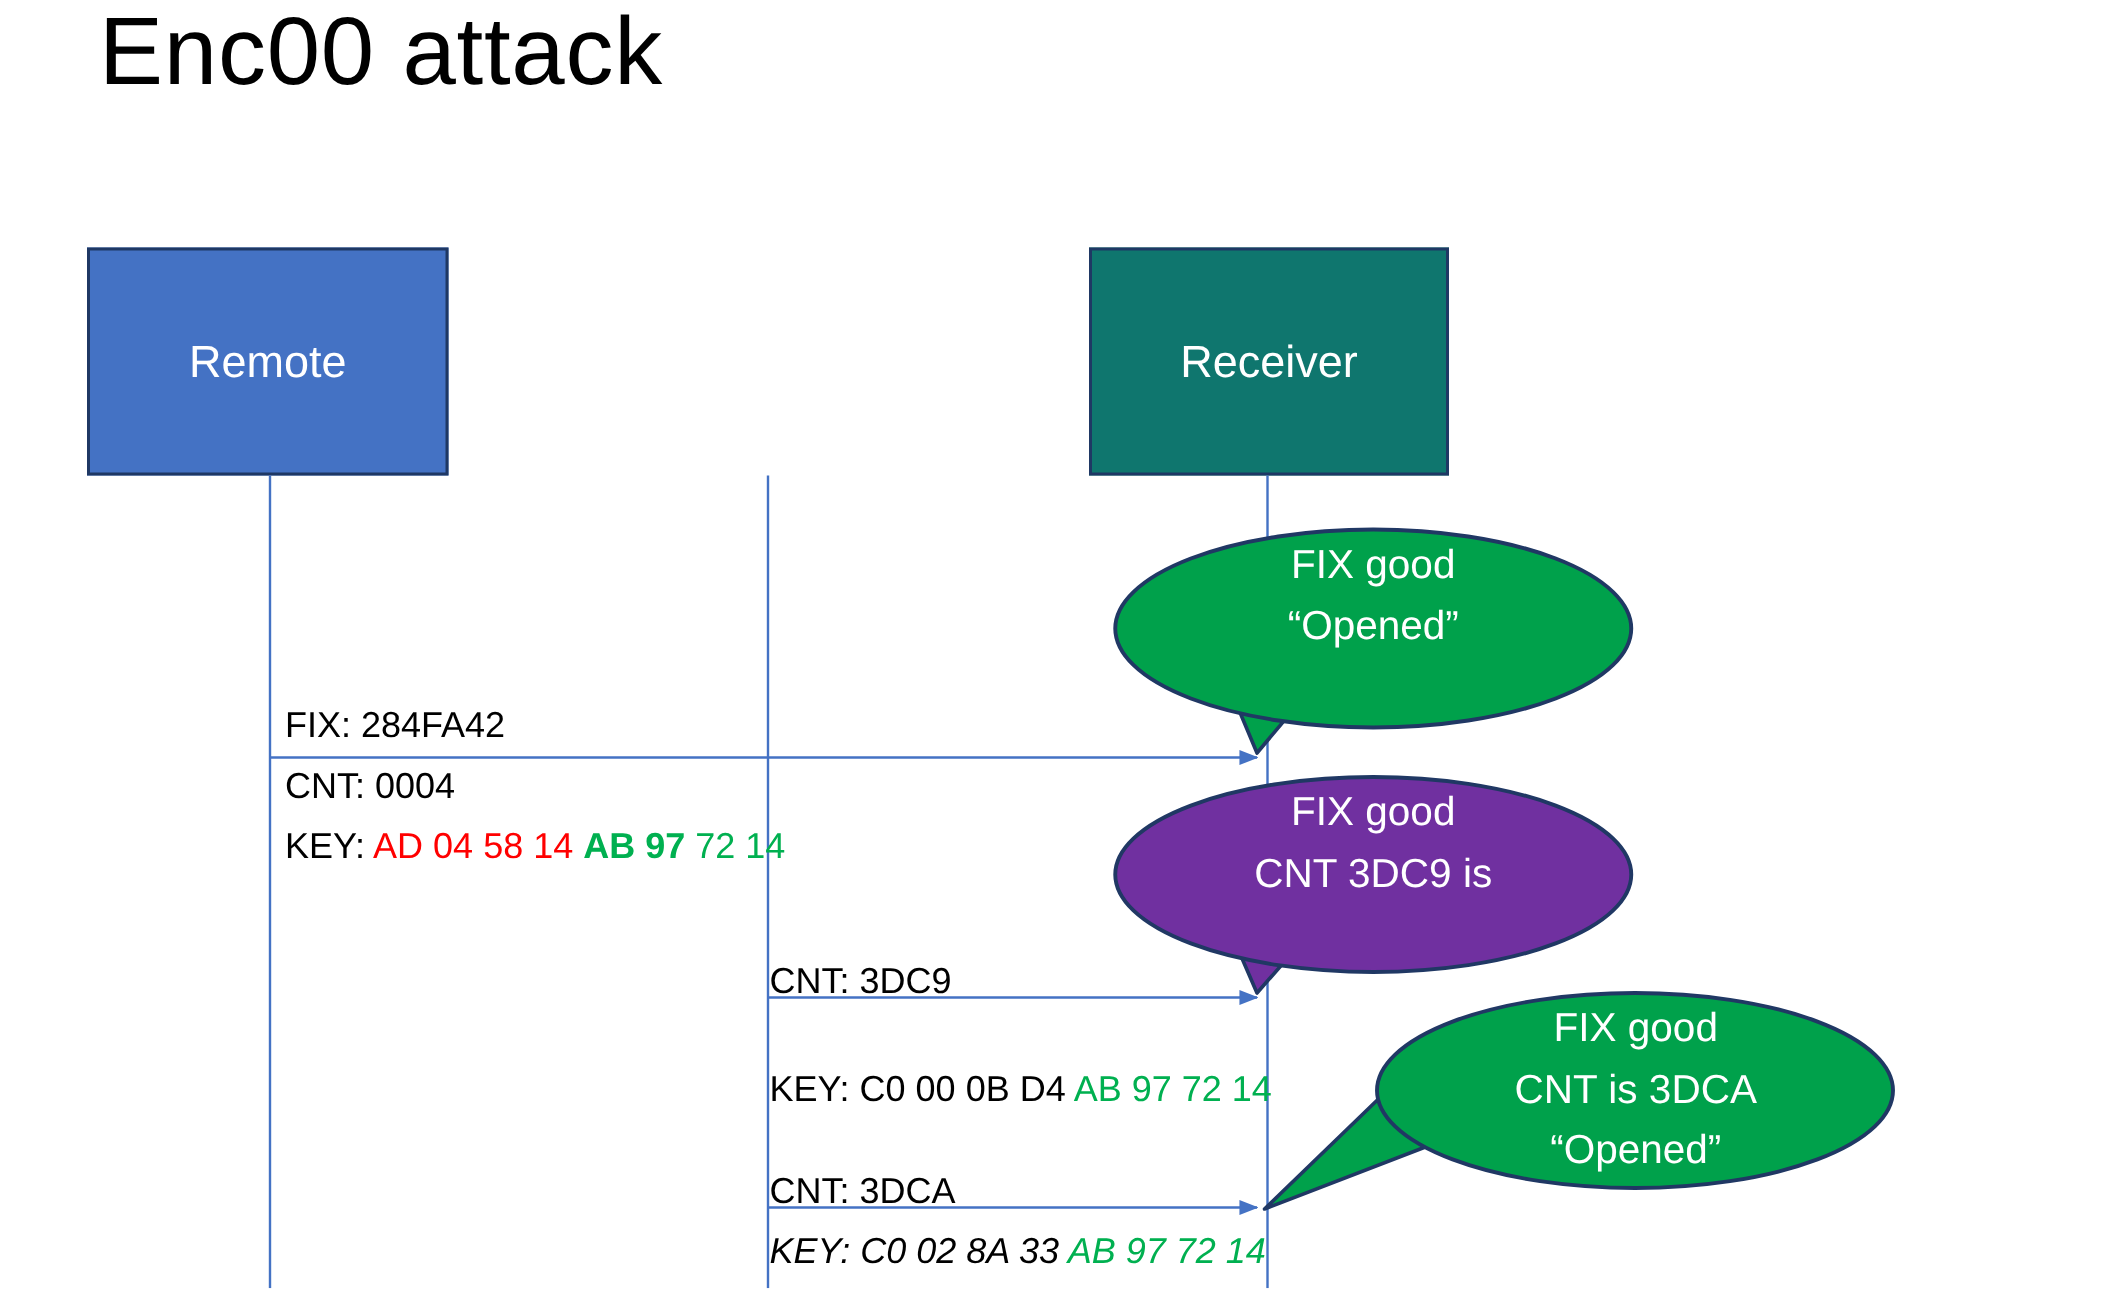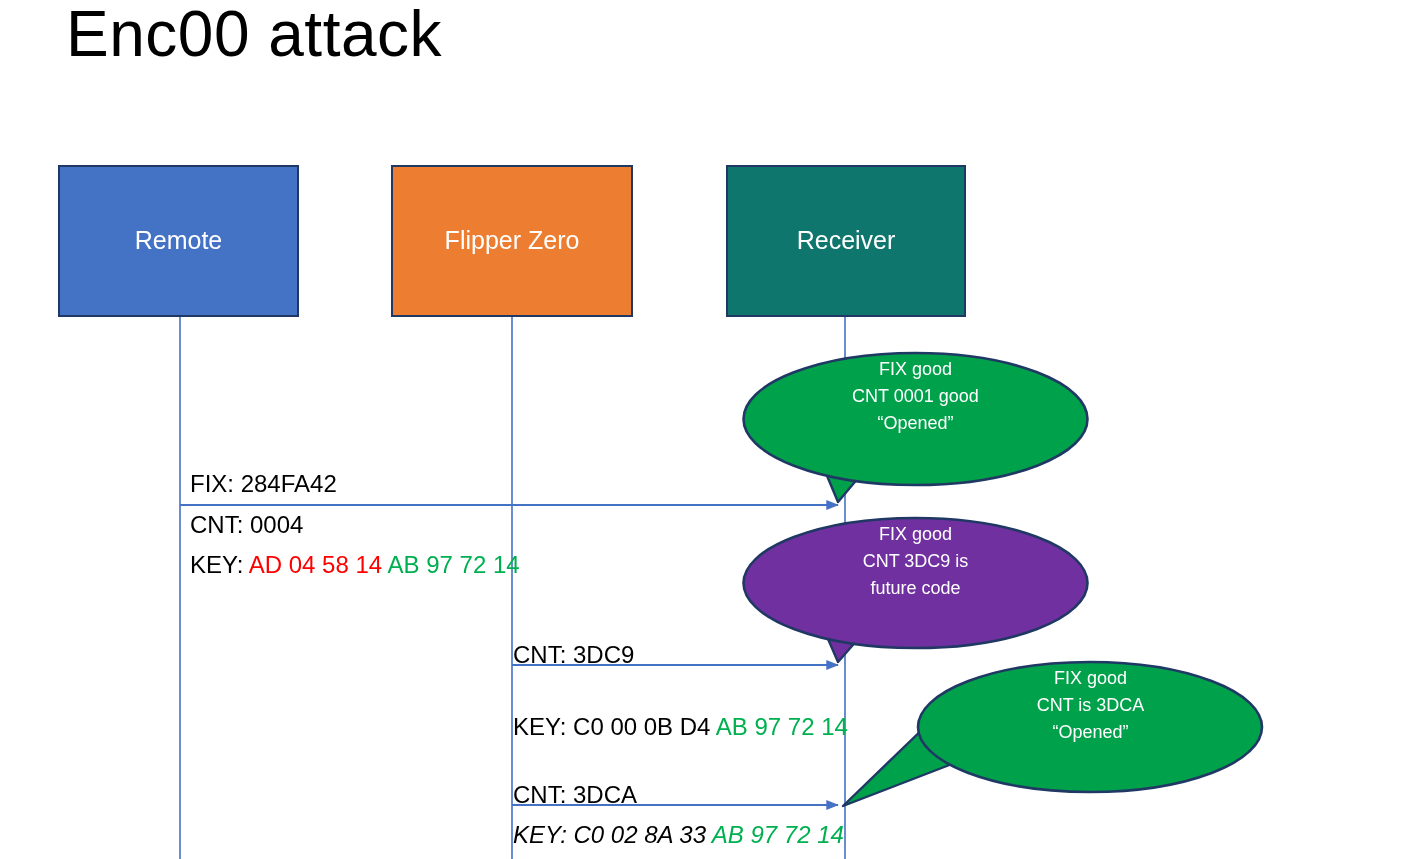--- a/index.html
+++ b/index.html
@@ -38,21 +38,21 @@
     top: 165px;
     height: 152px;
     border: 2px solid #1F3864;
     box-sizing: border-box;
     display: flex;
     align-items: center;
     justify-content: center;
   }
   .actor-label {
     color: #ffffff;
-    font-size: 25px;
+    font-size: 30px;
     font-weight: 400;
     line-height: 1.1;
     text-align: center;
     white-space: nowrap;
   }
   #actor-remote   { left: 58px;  width: 241px; background: #4472C4; }
   #actor-flipper  { left: 391px; width: 242px; background: #ED7D31; }
   #actor-receiver { left: 726px; width: 240px; background: #0f766e; }
 
   
@@ -68,59 +68,56 @@
   
   .msg-text {
     position: absolute;
     font-size: 24px;
     line-height: 1.2;
     color: #000000;
     white-space: nowrap;
   }
   .hex-red   { color: #FF0000; }
   .hex-green { color: #00B050; }
-  .hex-green-b { color: #00B050; font-weight: normal; }
+  .hex-green-b { color: #00B050; font-weight: bold; }
 
   #msg1-fix { left: 190px; top: 470px; }
   #msg1-cnt { left: 190px; top: 511px; }
   #msg1-key { left: 190px; top: 551px; }
 
   #msg2-cnt { left: 513px; top: 641px; }
   #msg2-key { left: 513px; top: 681px; margin-top: 32px; }
 
   #msg3-cnt { left: 513px; top: 781px; }
   #msg3-key { left: 513px; top: 821px; font-style: italic; }
 
   
   .bubble-text {
     position: absolute;
     color: #ffffff;
-    font-size: 18px;
+    font-size: 27px;
     line-height: 1.5;
     text-align: center;
     white-space: nowrap;
   }
   #bubble1-text { left: 743px; top: 356px; width: 345px; }
   #bubble2-text { left: 743px; top: 521px; width: 345px; }
   #bubble3-text { left: 918px; top: 665px; width: 345px; }
 </style>
 </head>
 <body>
 
 <div id="stage">
 
   <div id="title">Enc00 attack</div>
 
   <div class="actor-box" id="actor-remote">
     <span class="actor-label">Remote</span>
   </div>
 
-  <div class="actor-box" id="actor-flipper">
-    <span class="actor-label">Flipper Zero</span>
-  </div>
 
   <div class="actor-box" id="actor-receiver">
     <span class="actor-label">Receiver</span>
   </div>
 
   <svg id="overlay" viewBox="0 0 1408 859" width="1408" height="859">
     <defs>
       <marker id="arrowhead" markerWidth="7" markerHeight="7" refX="6.5" refY="3.2" orient="auto" markerUnits="strokeWidth">
         <path d="M0,0.4 L7,3.2 L0,6 z" fill="#4472C4"></path>
       </marker>
@@ -165,28 +162,26 @@
   </div>
 
   <div class="msg-text" id="msg3-cnt">CNT: 3DCA</div>
 
   <div class="msg-text" id="msg3-key">
     <span>KEY: </span><span>C0 02 8A 33</span><span> </span><span class="hex-green">AB 97 72 14</span>
   </div>
 
   <div class="bubble-text" id="bubble1-text">
     <div>FIX good</div>
-    <div>CNT 0001 good</div>
     <div>“Opened”</div>
   </div>
 
   <div class="bubble-text" id="bubble2-text">
     <div>FIX good</div>
     <div>CNT 3DC9 is</div>
-    <div>future code</div>
   </div>
 
   <div class="bubble-text" id="bubble3-text">
     <div>FIX good</div>
     <div>CNT is 3DCA</div>
     <div>“Opened”</div>
   </div>
 
 </div>
 

